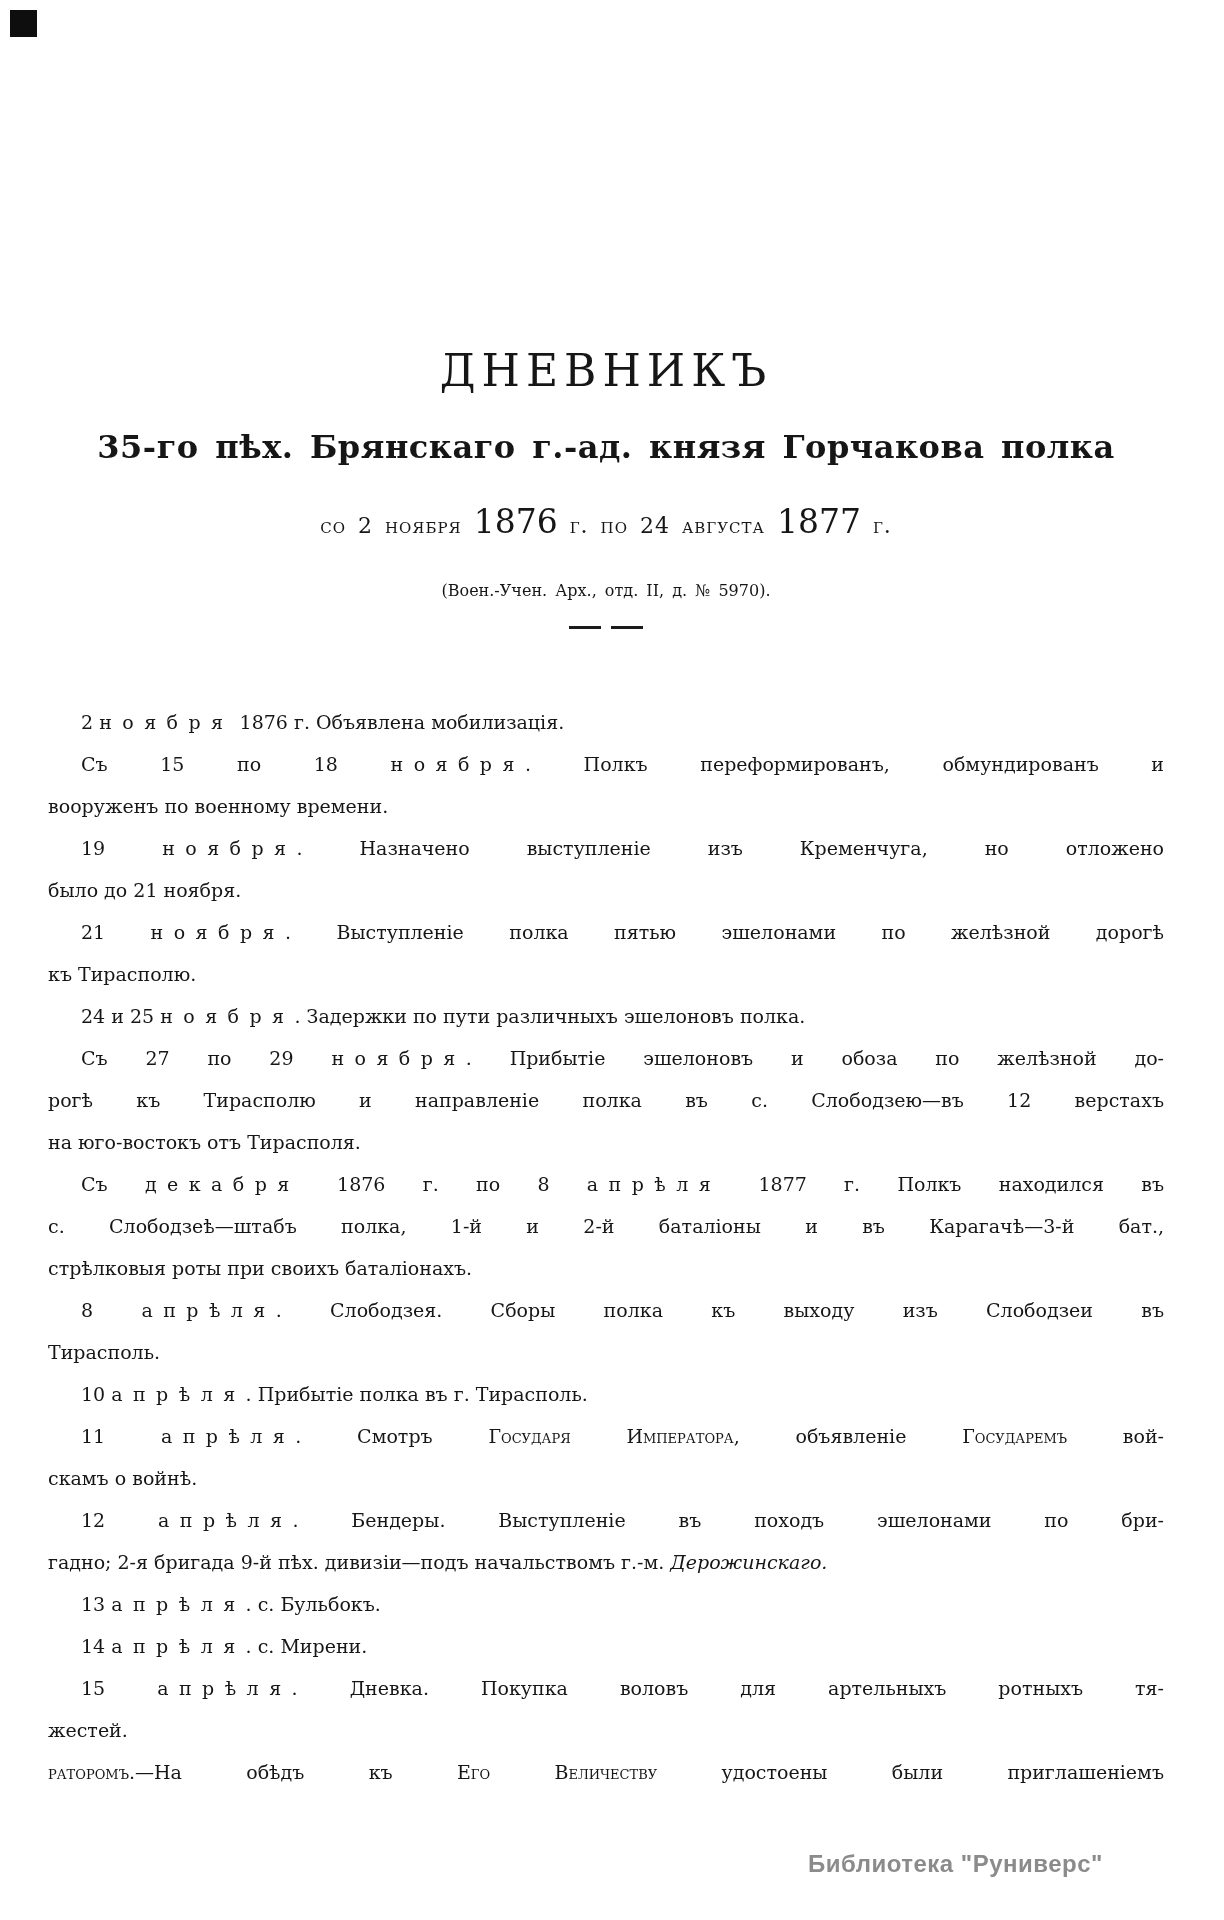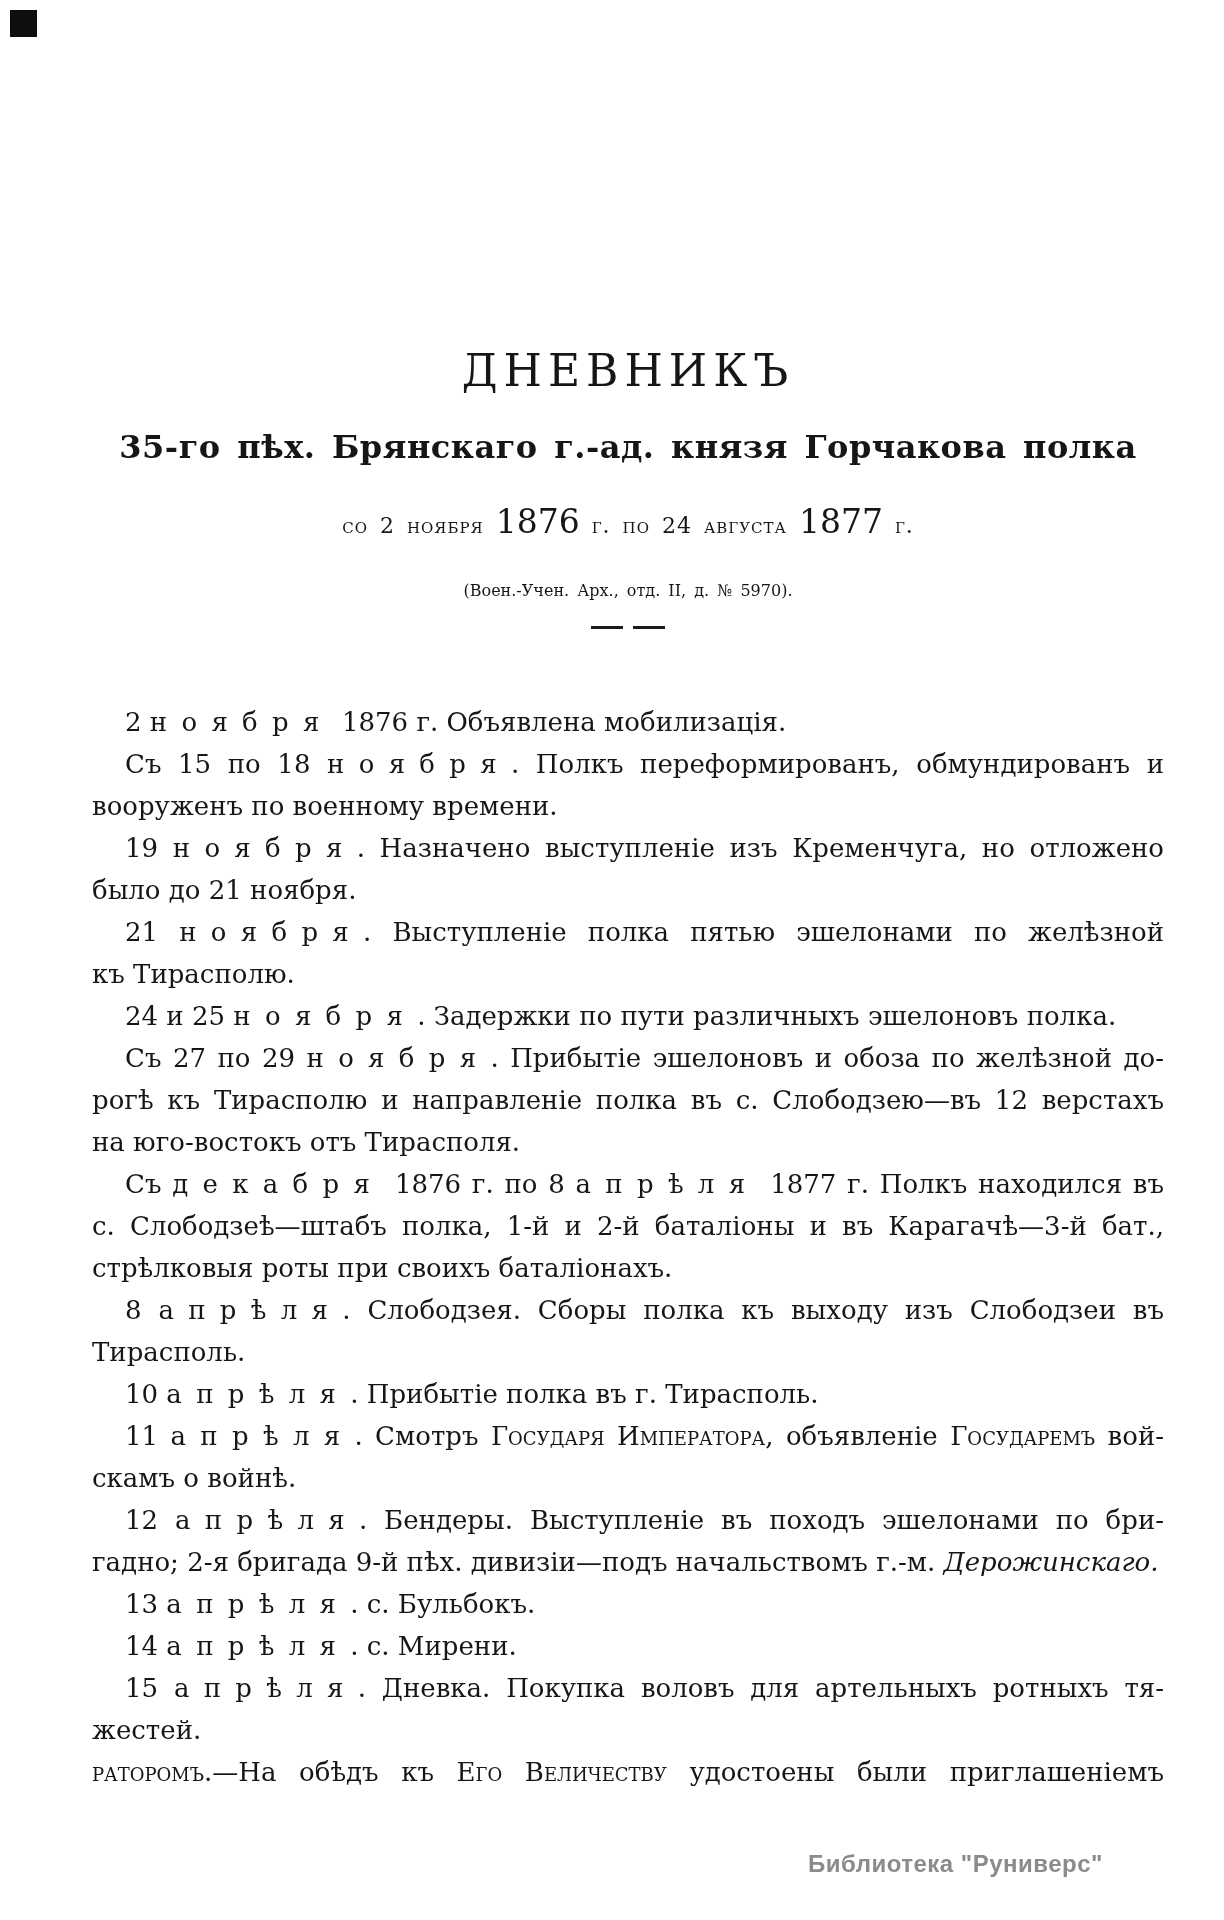--- a/index.html
+++ b/index.html
@@ -8,21 +8,21 @@
     width:1224px;height:1920px;
     background:#ffffff;
     overflow:hidden;
     font-family:"DejaVu Serif","Liberation Serif",serif;
     color:#161616;
   }
   .corner-mark{
     position:absolute;left:10px;top:10px;width:27px;height:27px;
     background:#0e0e0e;
   }
-  .content{padding:0 60px 0 92px;margin-top:31px;}
+  .content{padding:0 60px 0 48px;margin-top:31px;}
   .title{
     margin:348px 0 0 0;
     font-size:44px;line-height:46px;font-weight:400;
     letter-spacing:6px;text-align:center;
   }
   .subtitle{
     margin:36px 0 0 0;
     font-size:32px;line-height:34px;font-weight:700;
     letter-spacing:0.5px;word-spacing:5px;text-align:center;
   }
@@ -36,21 +36,21 @@
   }
   .archive{
     margin:34px 0 0 0;
     font-size:16px;line-height:26px;text-align:center;word-spacing:3px;
   }
   .divider{
     margin:22px auto 0 auto;width:74px;height:3px;
     display:flex;justify-content:space-between;
   }
   .divider span{display:block;width:32px;height:3px;background:#1b1b1b;}
-  .body{margin-top:72px;font-size:26px;}
+  .body{margin-top:72px;font-size:19px;}
   .line{
     height:42px;line-height:42px;
     text-align:left;overflow:hidden;
   }
   .line.just{text-align:justify;text-align-last:justify;}
   .line:not(.just){white-space:nowrap;}
   .line.indent{text-indent:33px;}
   .seg-n{}
   .seg-sp{letter-spacing:0.55em;}
   .seg-sc{font-variant:small-caps;}

